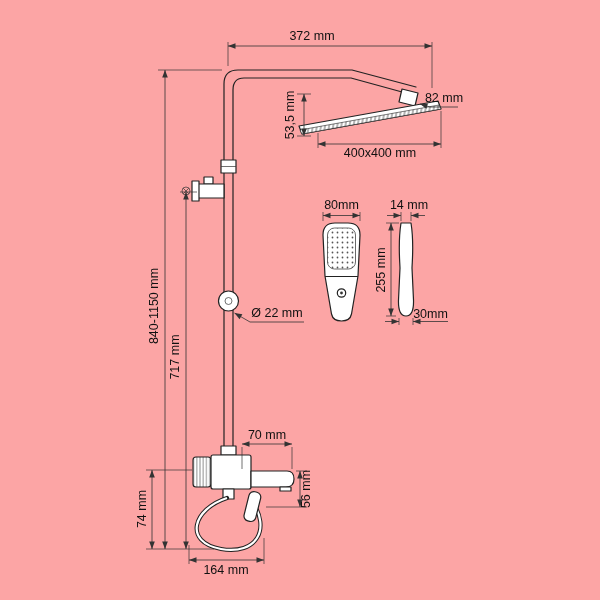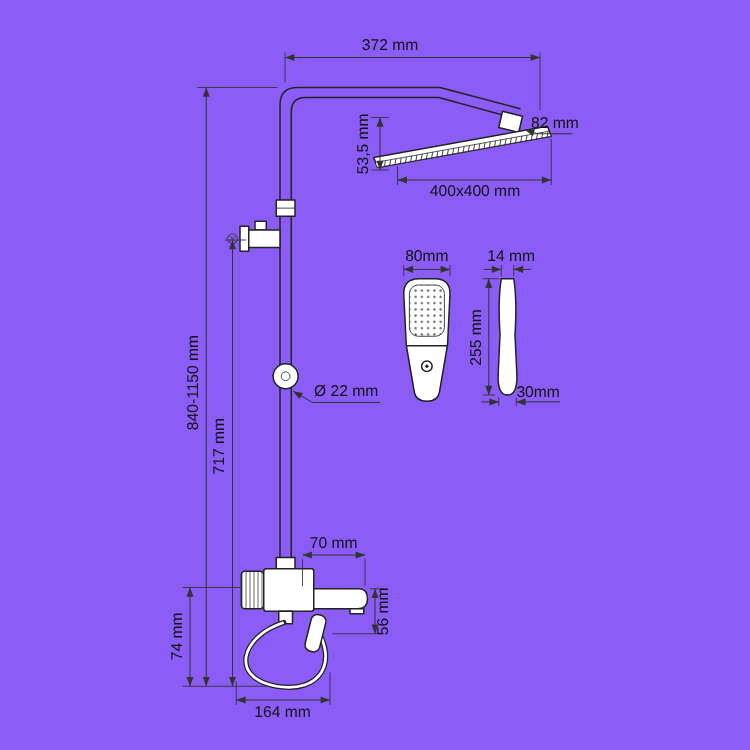--- a/index.html
+++ b/index.html
@@ -1,16 +1,16 @@
 <!DOCTYPE html>
 <html><head>
 <meta charset="utf-8">
 <style>
   html,body{margin:0;padding:0;background:#fff;}
-  .canvas{width:600px;height:600px;background:#8b5cf6;position:relative;overflow:hidden;}
+  .canvas{width:600px;height:600px;background:#fca5a5;position:relative;overflow:hidden;}
   svg{display:block;}
   svg text{font-family:"Liberation Sans","DejaVu Sans",sans-serif;font-size:12.5px;fill:#111;}
   .dr{fill:none;stroke:#222;stroke-width:1.2;stroke-linejoin:round;stroke-linecap:round;}
   .drf{fill:#fff;stroke:#222;stroke-width:1.2;stroke-linejoin:round;}
   .thin{fill:none;stroke:#333;stroke-width:0.7;}
   .dim{fill:none;stroke:#333;stroke-width:0.8;}
   .ext{fill:none;stroke:#333;stroke-width:0.7;}
 </style>
 </head>
 <body>

